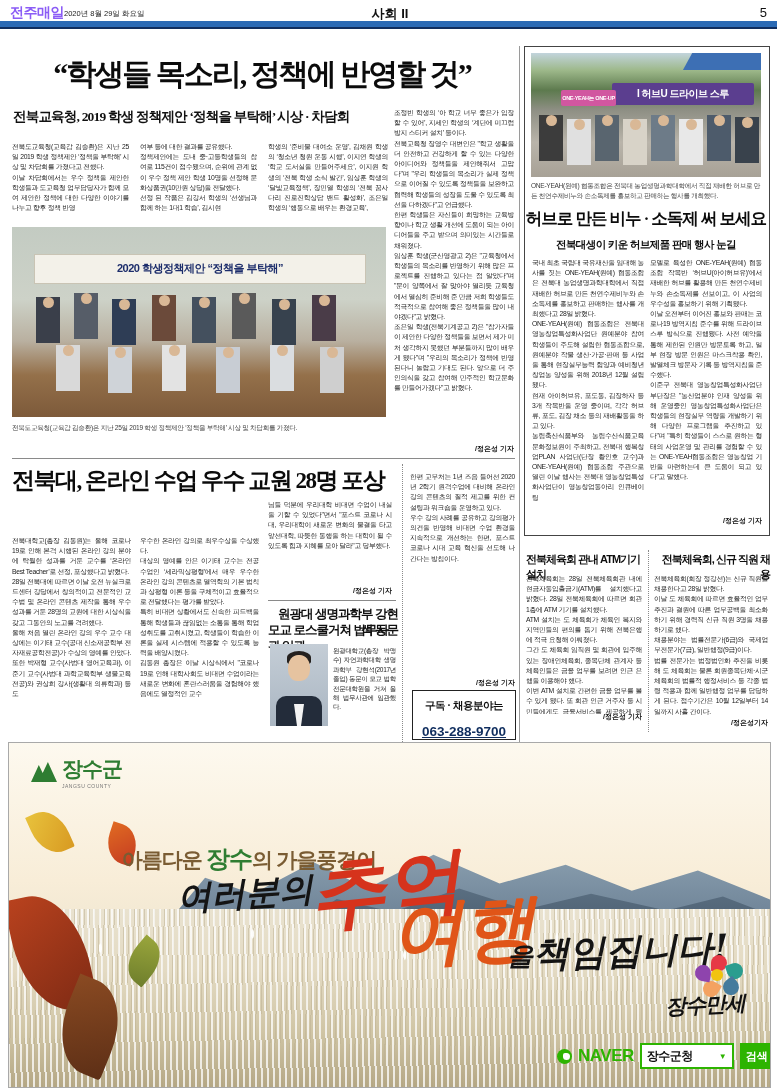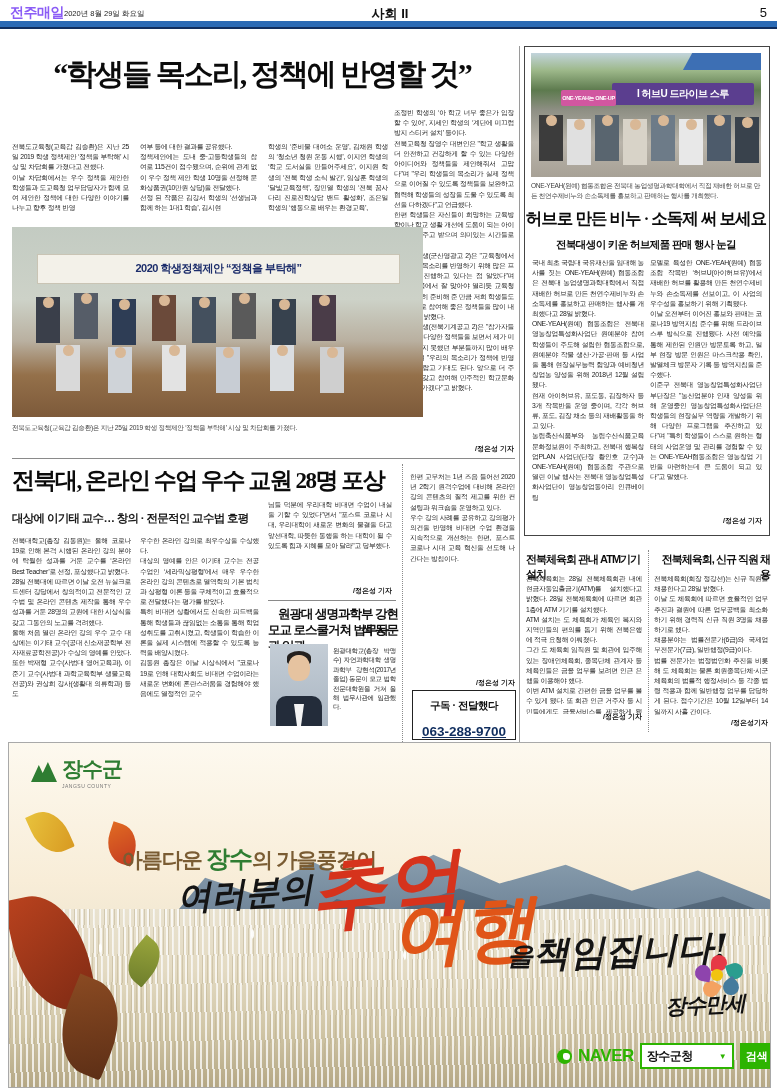--- a/index.html
+++ b/index.html
@@ -93,35 +93,36 @@
 
 <div class="page">
 
   <div class="abs paper-name" style="left:10px;top:4px;">전주매일</div>
   <div class="abs paper-date" style="left:64px;top:9px;">2020년 8월 29일 화요일</div>
   <div class="abs section" style="left:320px;top:5px;width:140px;">사회 II</div>
   <div class="abs pageno" style="right:10px;top:5px;width:30px;">5</div>
   <div class="abs blue-band" style="left:0;top:21px;width:777px;height:6px;"></div>
 
   <div class="abs hl a1-headline" style="left:8px;top:52px;width:508px;">“학생들 목소리, 정책에 반영할 것”</div>
+  <div class="abs a1-subhead" style="left:13px;top:108px;width:380px;">전북교육청, 2019 학생 정책제안 ‘정책을 부탁해’ 시상 · 차담회</div>
 
   <div class="abs bodytxt" style="left:12px;top:142px;width:117px;height:84px;">전북도교육청(교육감 김승환)은 지난 25일 2019 학생 정책제안 ‘정책을 부탁해’ 시상 및 차담회를 가졌다고 전했다.
 이날 차담회에서는 우수 정책을 제안한 학생들과 도교육청 업무담당자가 함께 모여 제안한 정책에 대한 다양한 이야기를 나누고 향후 정책 반영</div>
   <div class="abs bodytxt" style="left:140px;top:142px;width:117px;height:84px;">여부 등에 대한 결과를 공유했다.
 정책제안에는 도내 중·고등학생들의 참여로 115건이 접수됐으며, 순위에 관계 없이 우수 정책 제안 학생 10명을 선정해 문화상품권(10만원 상당)을 전달했다.
 선정 된 작품은 김강서 학생의 ‘선생님과 함께 하는 1대1 학습’, 김시현</div>
   <div class="abs bodytxt" style="left:268px;top:142px;width:120px;height:84px;">학생의 ‘준비물 대여소 운영’, 김채원 학생의 ‘청소년 청원 운동 시행’, 이지연 학생의 ‘학교 도서실을 만들어주세요’, 이지원 학생의 ‘전북 학생 소식 발간’, 임상훈 학생의 ‘달빛교육정책’, 장민열 학생의 ‘전북 꿈사다리 진로진학상담 밴드 활성화’, 조은일 학생의 ‘행동으로 배우는 환경교육’,</div>
   <div class="abs bodytxt" style="left:394px;top:108px;width:120px;height:334px;">조정빈 학생의 ‘아 학교 너무 좋은가 입장 할 수 있어’, 지세인 학생의 ‘계단에 미끄럼 방지 스티커 설치’ 등이다.
 전북교육청 장영수 대변인은 "학교 생활을 더 안전하고 건강하게 할 수 있는 다양한 아이디어와 정책들을 제안해줘서 고맙다"며 "우리 학생들의 목소리가 실제 정책으로 이어질 수 있도록 정책들을 보완하고 협력해 학생들의 성장을 도울 수 있도록 최선을 다하겠다"고 언급했다.
 한편 학생들은 자신들이 희망하는 교육방향이나 학교 생활 개선에 도움이 되는 아이디어들을 주고 받으며 의미있는 시간들로 채워졌다.
 임상훈 학생(군산영광고 2)은 "교육청에서 학생들의 목소리를 반영하기 위해 많은 프로젝트를 진행하고 있다는 점 알았다"며 "문이 양쪽에서 잘 맞아야 열리듯 교육청에서 열심히 준비해 준 만큼 저희 학생들도 적극적으로 참여해 좋은 정책들을 많이 내야겠다"고 밝혔다.
 조은일 학생(전북기계공고 2)은 "참가자들이 제안한 다양한 정책들을 보면서 제가 미처 생각하지 못했던 부분들까지 많이 배우게 됐다"며 "우리의 목소리가 정책에 반영된다니 놀랍고 기대도 된다. 앞으로 더 주인의식을 갖고 참여해 민주적인 학교문화를 만들어가겠다"고 밝혔다.</div>
   <div class="abs byline" style="left:394px;top:444px;width:120px;">/정은성 기자</div>
 
-  <div class="abs photo p-main" style="left:12px;top:227px;width:411px;height:190px;">
+  <div class="abs photo p-main" style="left:12px;top:227px;width:374px;height:190px;">
     <div class="p-banner">
         <span>2020 학생정책제안 “정책을 부탁해”</span>
       </div>
     <div class="person" style="left:24px;top:70px;background:#3a3f4a;"></div>
     <div class="person" style="left:62px;top:66px;background:#565d68;"></div>
     <div class="person" style="left:100px;top:72px;background:#2e3d55;"></div>
     <div class="person" style="left:140px;top:68px;background:#6b4a3a;"></div>
     <div class="person" style="left:180px;top:70px;background:#44505e;"></div>
     <div class="person" style="left:220px;top:66px;background:#5a5a5a;"></div>
     <div class="person" style="left:260px;top:72px;background:#37424e;"></div>
@@ -131,21 +132,20 @@
     <div class="person" style="left:150px;top:118px;background:#e3e3e3;"></div>
     <div class="person" style="left:204px;top:120px;background:#c8cdd4;"></div>
     <div class="person" style="left:258px;top:118px;background:#dadde0;"></div>
     <div class="person" style="left:308px;top:120px;background:#cfcfcf;"></div>
   </div>
   <div class="abs caption" style="left:12px;top:423px;width:374px;height:18px;">전북도교육청(교육감 김승환)은 지난 25일 2019 학생 정책제안 ‘정책을 부탁해’ 시상 및 차담회를 가졌다.</div>
 
   <div class="abs rule-h" style="left:12px;top:458px;width:503px;"></div>
 
   <div class="abs hl a2-headline" style="left:12px;top:464px;width:386px;">전북대, 온라인 수업 우수 교원 28명  포상</div>
-  <div class="abs a2-subhead" style="left:12px;top:511px;width:252px;">대상에 이기태 교수… 창의 · 전문적인 교수법 호평</div>
 
   <div class="abs bodytxt" style="left:12px;top:536px;width:119px;height:206px;">전북대학교(총장 김동원)는 올해 코로나19로 인해 본격 시행된 온라인 강의 분야에 탁월한 성과를 거둔 교수를 ‘온라인 Best Teacher’로 선정, 포상했다고 밝혔다.
 28일 전북대에 따르면 이날 오전 뉴실크로드센터 강당에서 창의적이고 전문적인 교수법 및 온라인 콘텐츠 제작을 통해 우수성과를 거둔 28명의 교원에 대한 시상식을 갖고 그동안의 노고를 격려했다.
 올해 처음 열린 온라인 강의 우수 교수 대상에는 이기태 교수(공대 신소재공학부 전자재료공학전공)가 수상의 영예를 안았다. 또한 박재형 교수(사범대 영어교육과), 이준기 교수(사범대 과학교육학부 생물교육전공)와 권상희 강사(생활대 의류학과) 등도</div>
   <div class="abs bodytxt" style="left:140px;top:536px;width:119px;height:206px;">우수한 온라인 강의로 최우수상을 수상했다.
 대상의 영예를 안은 이기태 교수는 전공 수업인 ‘세라믹상평형’에서 매우 우수한 온라인 강의 콘텐츠로 열역학의 기본 법칙과 상평형 이론 등을 구체적이고 효율적으로 전달했다는 평가를 받았다.
 특히 비대면 상황에서도 신속한 피드백을 통해 학생들과 끊임없는 소통을 통해 학업 성취도를 고취시켰고, 학생들이 학습한 이론을 실제 시스템에 적용할 수 있도록 능력을 배양시켰다.
 김동원 총장은 이날 시상식에서 "코로나19로 인해 대학사회도 비대면 수업이라는 새로운 변화에 혼란스러움을 경험해야 했음에도 열정적인 교수</div>
   <div class="abs bodytxt" style="left:268px;top:500px;width:124px;height:86px;">님들 덕분에 우리대학 비대면 수업이 내실을 기할 수 있었다"면서 "포스트 코로나 시대, 우리대학이 새로운 변화의 물결을 타고 앞선대학, 따뜻한 동행을 하는 대학이 될 수 있도록 힘과 지혜를 모아 달라"고 당부했다.</div>
   <div class="abs byline" style="left:268px;top:586px;width:124px;">/정은성 기자</div>
@@ -160,21 +160,21 @@
     <div class="port-shirt"></div>
   </div>
   <div class="abs bodytxt" style="left:333px;top:646px;width:63px;height:84px;font-size:6.5px;line-height:9.4px;">원광대학교(총장 박맹수) 자연과학대학 생명과학부 강현석(2017년 졸업) 동문이 모교 법학전문대학원을 거쳐 올해 법무사관에 임관했다.</div>
 
   <div class="abs rule-v-dot" style="left:402px;top:464px;height:278px;"></div>
   <div class="abs bodytxt" style="left:410px;top:472px;width:105px;height:206px;">한편 교무처는 1년 즈음 들어선 2020년 2학기 원격수업에 대비해 온라인 강의 콘텐츠의 질적 제고를 위한 컨설팅과 워크숍을 운영하고 있다.
 우수 강의 사례를 공유하고 강의평가 의견을 반영해 비대면 수업 환경을 지속적으로 개선하는 한편, 포스트 코로나 시대 교육 혁신을 선도해 나간다는 방침이다.</div>
   <div class="abs byline" style="left:410px;top:678px;width:105px;">/정은성 기자</div>
 
   <div class="abs sub-box" style="left:412px;top:690px;width:102px;height:48px;">
-    <div class="sub-label" style="margin-top:8px;">구독 · 전달했다</div>
+    <div class="sub-label" style="margin-top:8px;">구독 · 채용분야는</div>
     <div class="sub-phone" style="margin-top:11px;text-decoration:underline;">063-288-9700</div>
   </div>
 
   <div class="abs rule-v" style="left:519px;top:46px;height:696px;"></div>
 
   <div class="abs boxed" style="left:524px;top:46px;width:244px;height:488px;"></div>
   <div class="abs photo p-herb" style="left:531px;top:53px;width:230px;height:124px;">
     <div class="tent"></div>
     <div class="h-banner1">
         <span>I 허브U 드라이브 스루</span>

